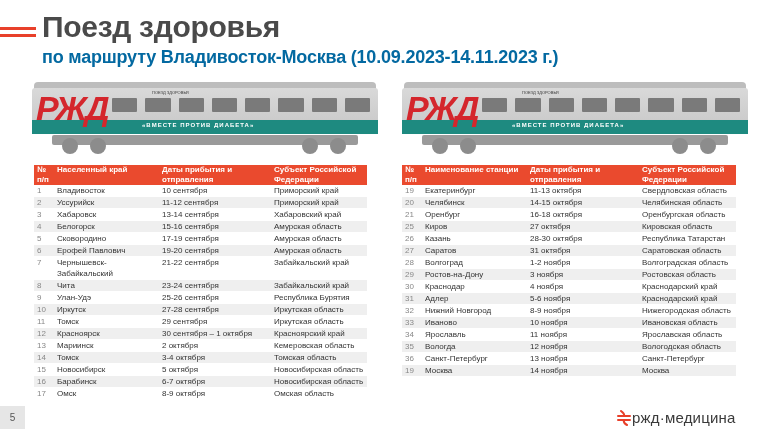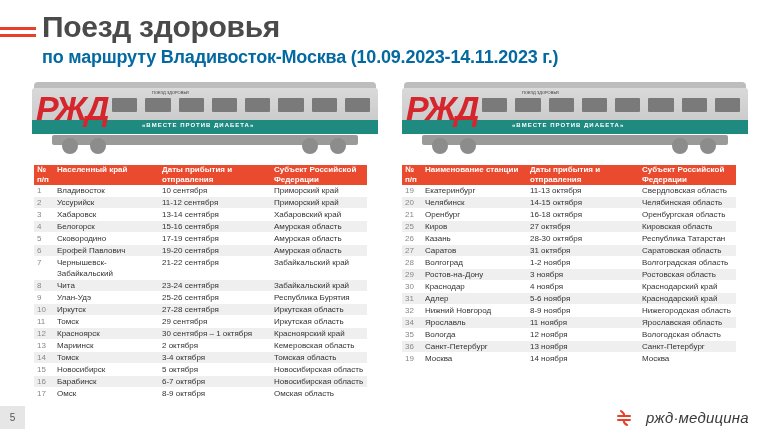--- a/index.html
+++ b/index.html
@@ -30,21 +30,21 @@
   table.route.left { left: 34px; width: 333px; }
   table.route.right { left: 402px; width: 334px; }
   table.route th { background: #ea4a2e; color: #ffffff; text-align: left; font-weight: bold; padding: 0 3px; line-height: 10px; vertical-align: top; font-size: 8px; }
   table.route td { padding: 0 3px; line-height: 11px; vertical-align: top; border-bottom: 1px solid #ffffff; }
   table.route tr:nth-child(even) td { background: #efefef; }
   table.route td.num { color: #888; width: 20px; }
   .col-city { width: 105px; }
   .col-date { width: 112px; }
 
   .page-num { position: absolute; left: 0; top: 406px; width: 25px; height: 23px; background: #e6e6e6; font-size: 10px; color: #555; text-align: center; line-height: 23px; }
-  .brand { position: absolute; left: 616px; top: 409px; display: flex; align-items: center; gap: 14px; font-style: italic; }
+  .brand { position: absolute; left: 616px; top: 409px; display: flex; align-items: center; gap: 0; }
   .brand-mark { width: 16px; height: 16px; }
   .brand-text { font-size: 15px; color: #3a3a3a; letter-spacing: 0.2px; }
 </style>
 </head>
 <body>
 
 <div class="accent-lines">
     <div></div>
     <div></div>
   </div>
@@ -283,20 +283,26 @@
         <td>5-6 ноября</td>
         <td>Краснодарский край</td>
       </tr>
       <tr>
         <td class="num">32</td>
         <td>Нижний Новгород</td>
         <td>8-9 ноября</td>
         <td>Нижегородская область</td>
       </tr>
       <tr>
+        <td class="num">33</td>
+        <td>Иваново</td>
+        <td>10 ноября</td>
+        <td>Ивановская область</td>
+      </tr>
+      <tr>
         <td class="num">34</td>
         <td>Ярославль</td>
         <td>11 ноября</td>
         <td>Ярославская область</td>
       </tr>
       <tr>
         <td class="num">35</td>
         <td>Вологда</td>
         <td>12 ноября</td>
         <td>Вологодская область</td>

